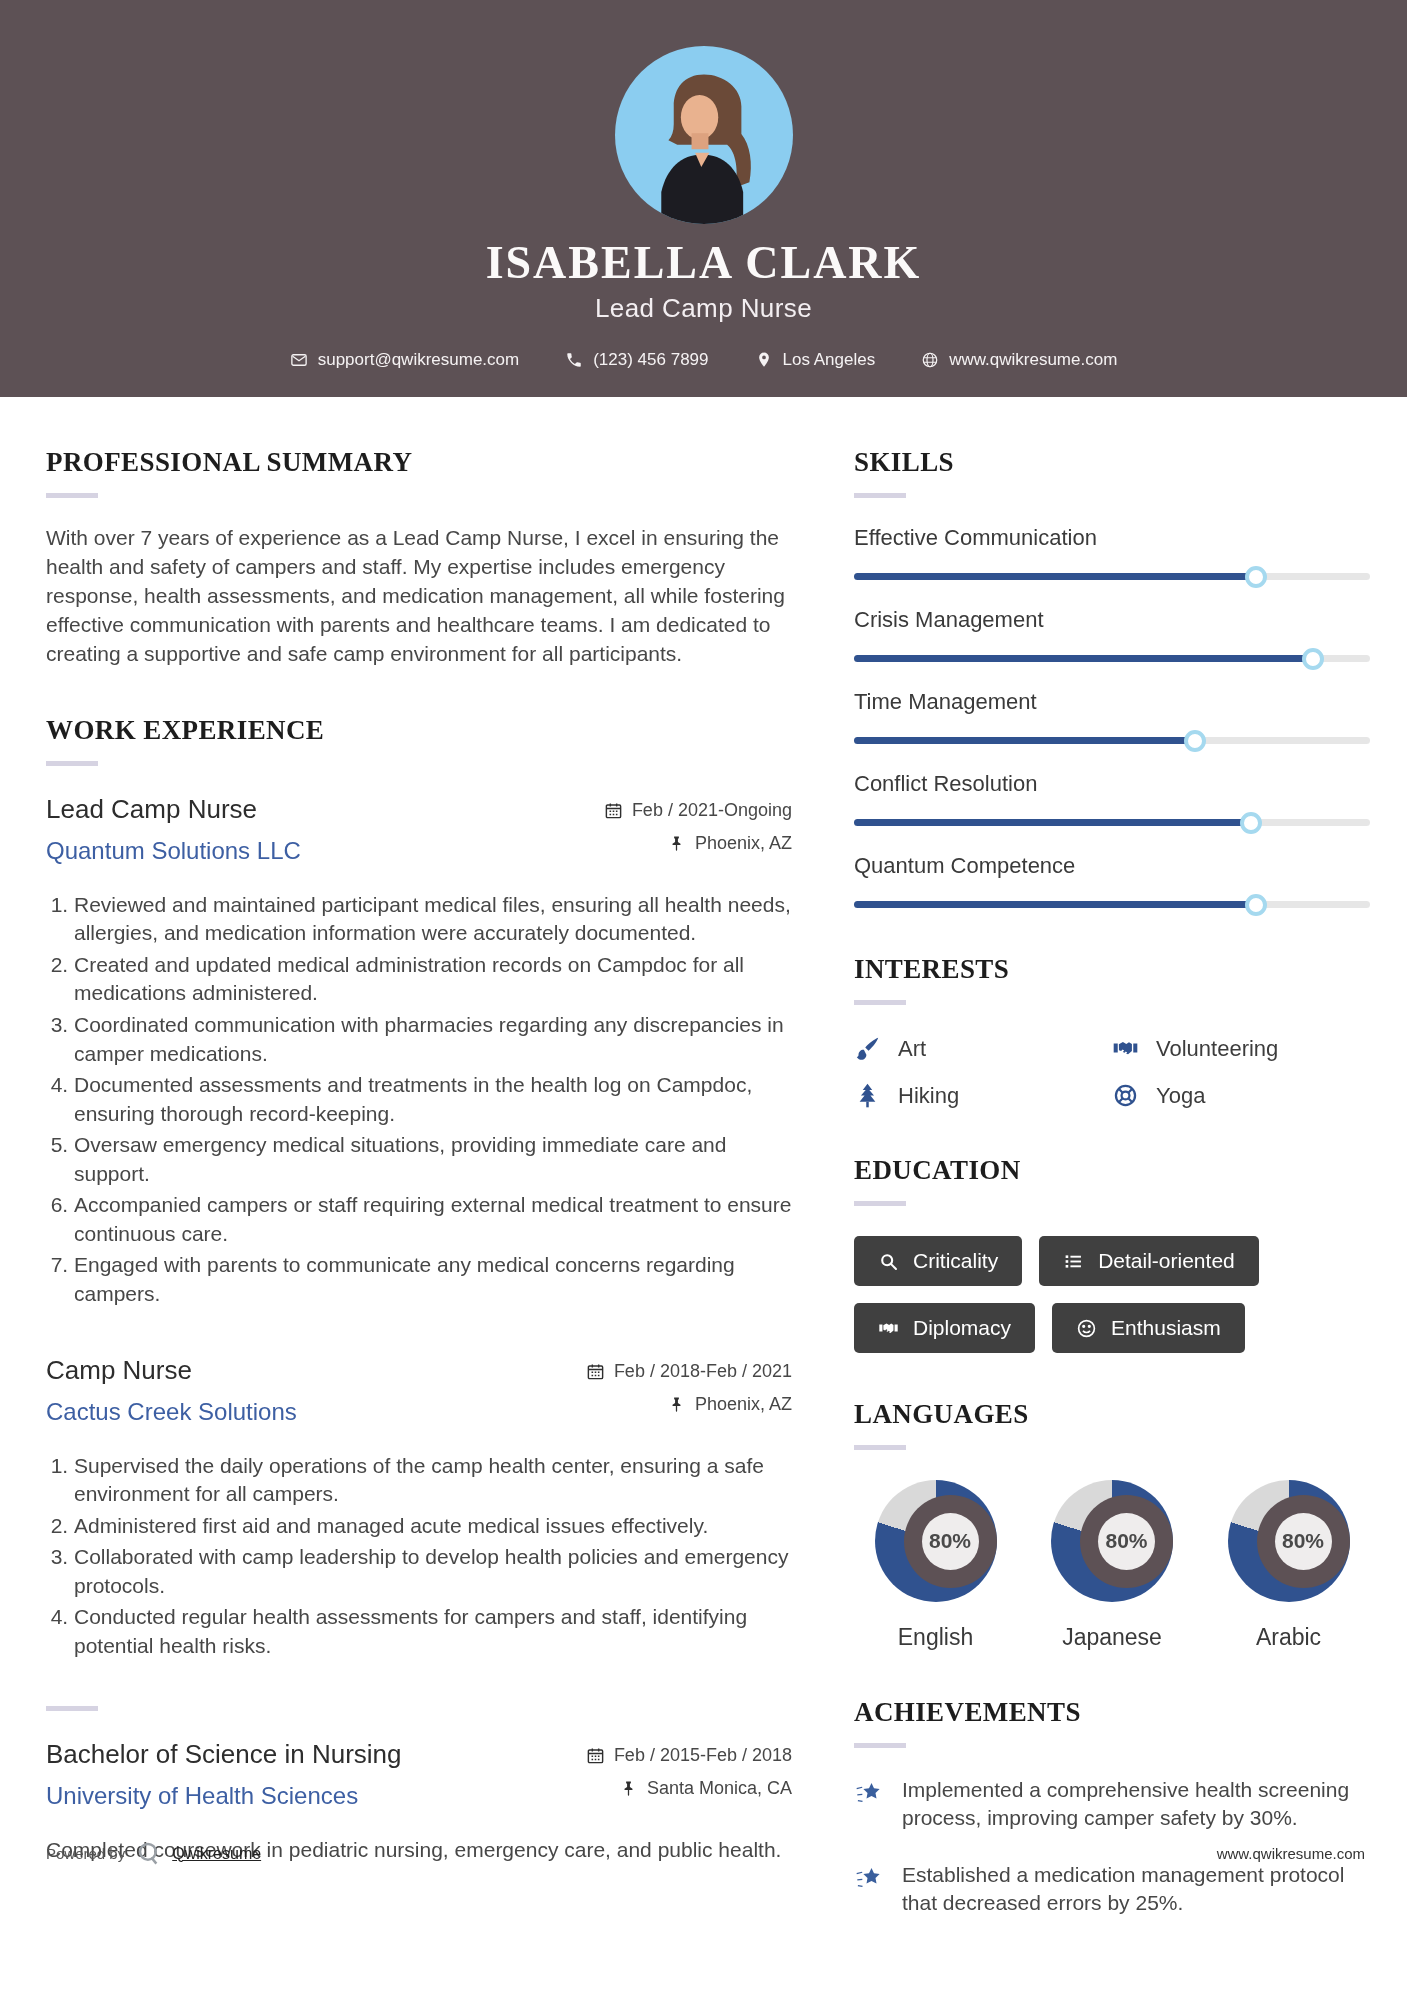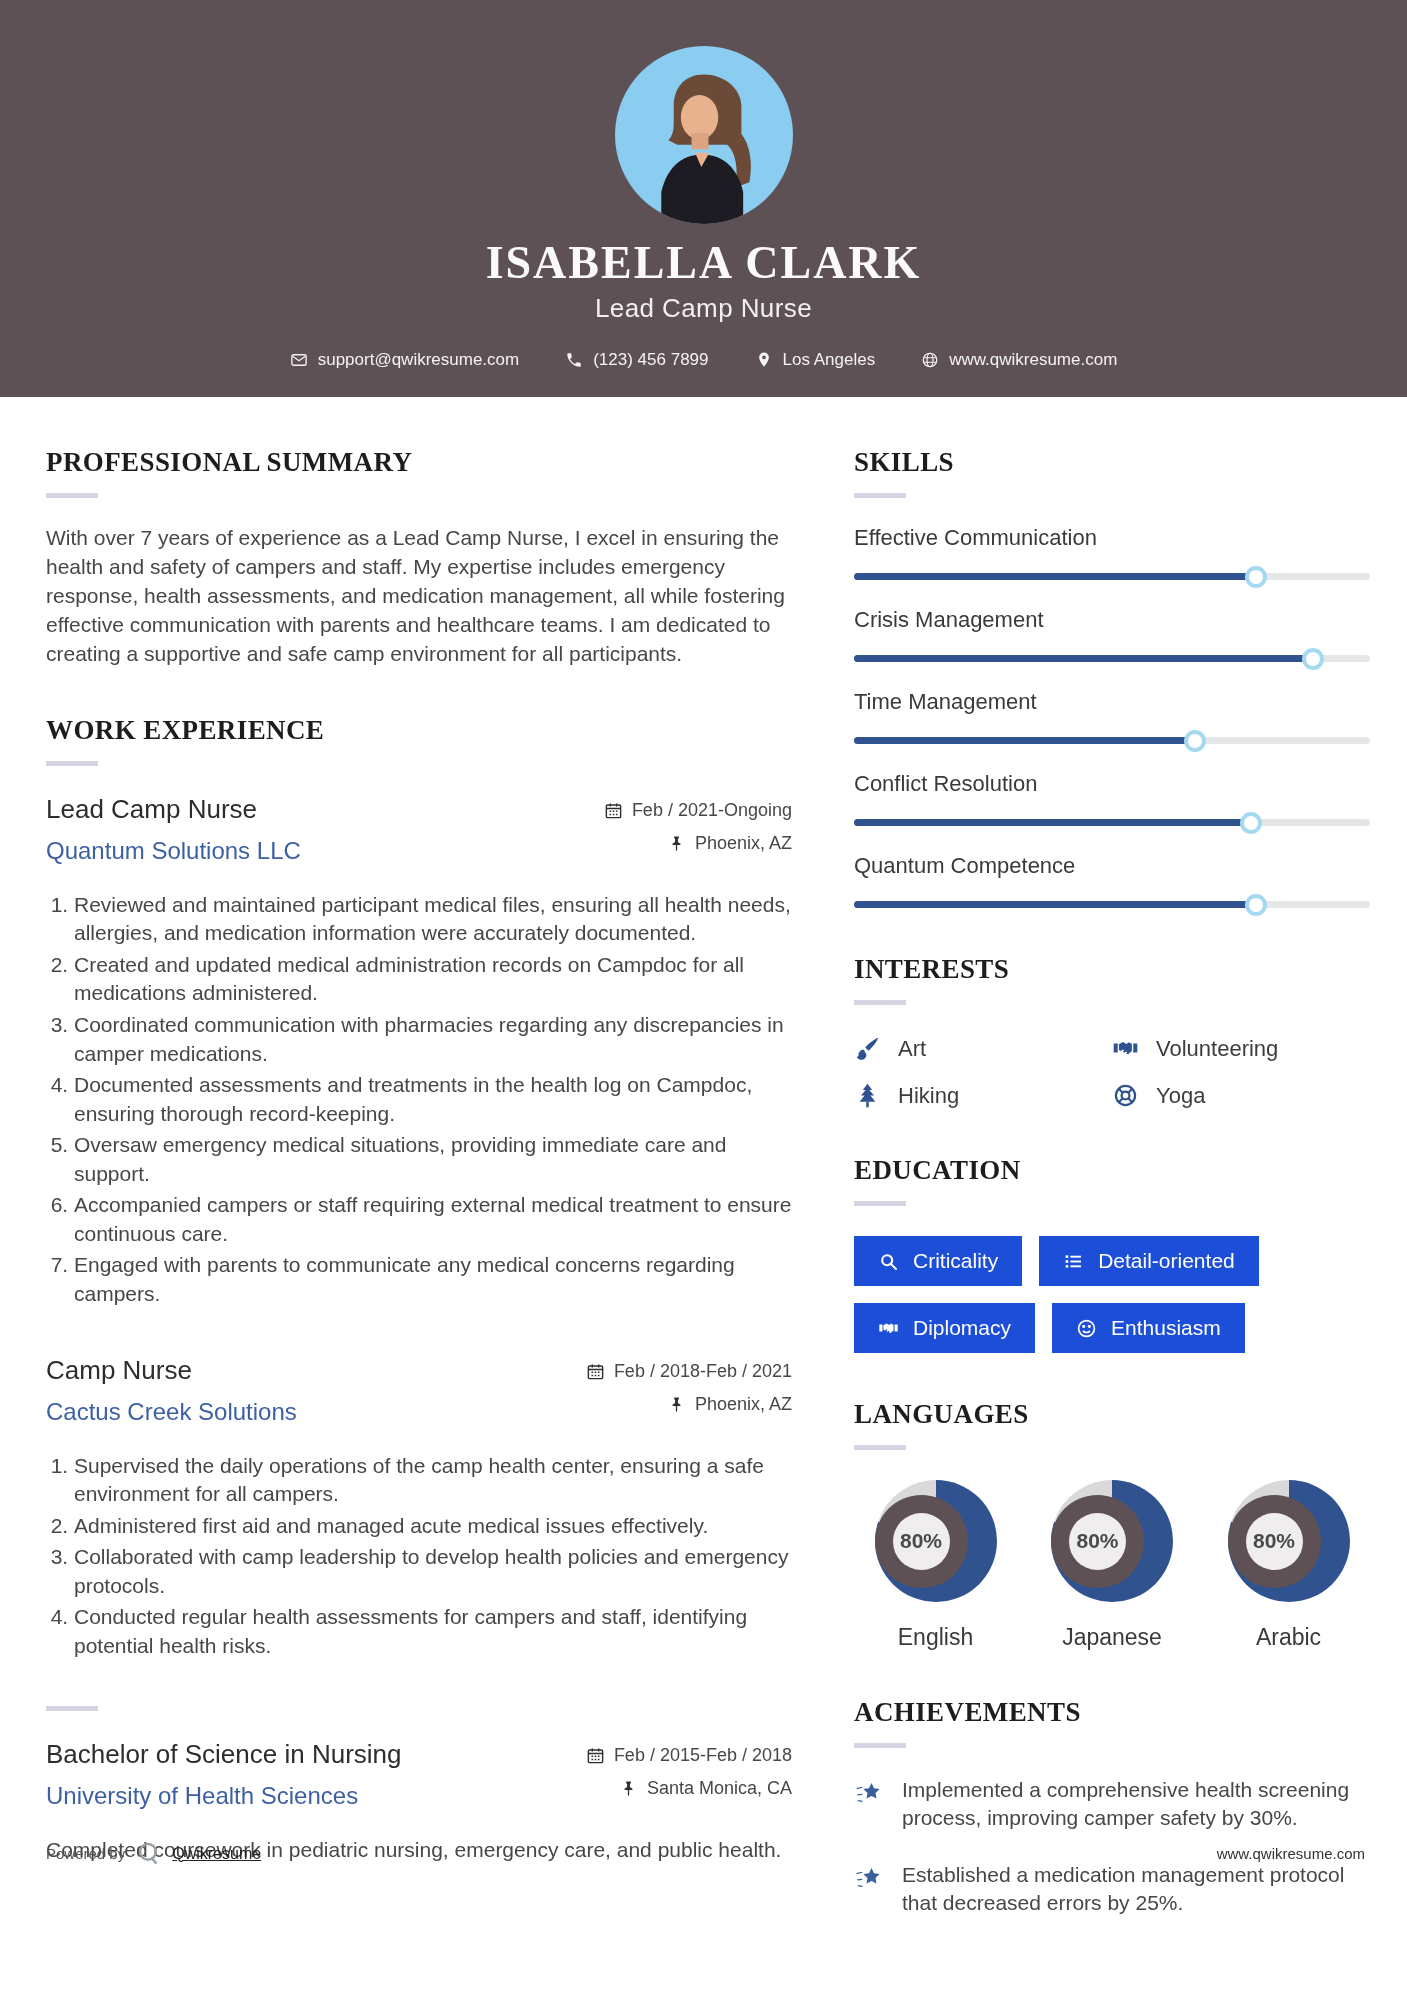--- a/index.html
+++ b/index.html
@@ -46,27 +46,27 @@
   .fill { position:absolute; left:0; top:0; height:100%; border-radius:4px; background:#30528f; }
   .knob { position:absolute; top:50%; transform:translate(-50%,-50%); width:22px; height:22px; border-radius:50%; background:#ffffff; border:4px solid #a5d9ef; }
 
   
   .int-grid { margin-top:30px; display:grid; grid-template-columns:1fr 1fr; row-gap:20px; }
   .int-item { display:flex; align-items:center; gap:17px; font-size:22px; color:#3d3d3d; }
   .int-item .icn { width:27px; height:27px; color:#30528f; }
 
   
   .str-wrap { margin-top:30px; display:flex; flex-wrap:wrap; gap:17px; }
-  .str-btn { display:flex; align-items:center; gap:14px; background:#1d4ed8; color:#fff; font-size:21px; padding:13px 24px; border-radius:0; border:none; cursor:pointer; font-family:inherit; }
+  .str-btn { display:flex; align-items:center; gap:14px; background:#404040; color:#fff; font-size:21px; padding:13px 24px; border-radius:5px; border:none; cursor:pointer; font-family:inherit; }
   .str-btn .icn { width:21px; height:21px; }
 
   
   .lang-row { margin-top:30px; display:flex; justify-content:space-between; padding:0 4px; }
   .lang { text-align:center; width:155px; }
-  .donut { width:122px; height:122px; margin:0 auto; border-radius:50%; display:flex; align-items:center; justify-content:flex-start; }
+  .donut { width:122px; height:122px; margin:0 auto; border-radius:50%; display:flex; align-items:center; justify-content:flex-end; }
   .donut-mid { width:93px; height:93px; border-radius:50%; background:#5d5155; display:flex; align-items:center; justify-content:center; }
   .donut-center { width:57px; height:57px; border-radius:50%; background:#efeded; display:flex; align-items:center; justify-content:center; font-weight:700; font-size:21px; color:#4a4a4a; }
   .lang-label { margin-top:22px; font-size:23px; color:#3a3a3a; }
 
   
   .ach-item { margin-top:28px; display:flex; gap:18px; }
   .ach-item .icn { width:30px; height:30px; color:#3a5f9d; margin-top:3px; }
   .ach-text { font-size:21px; line-height:1.35; color:#474747; }
 
   

